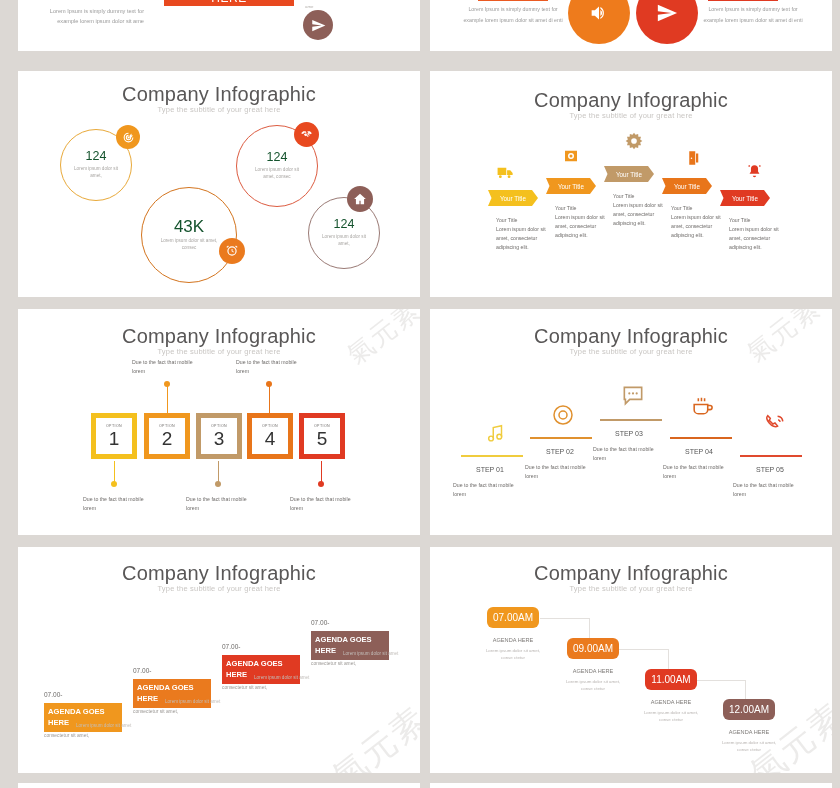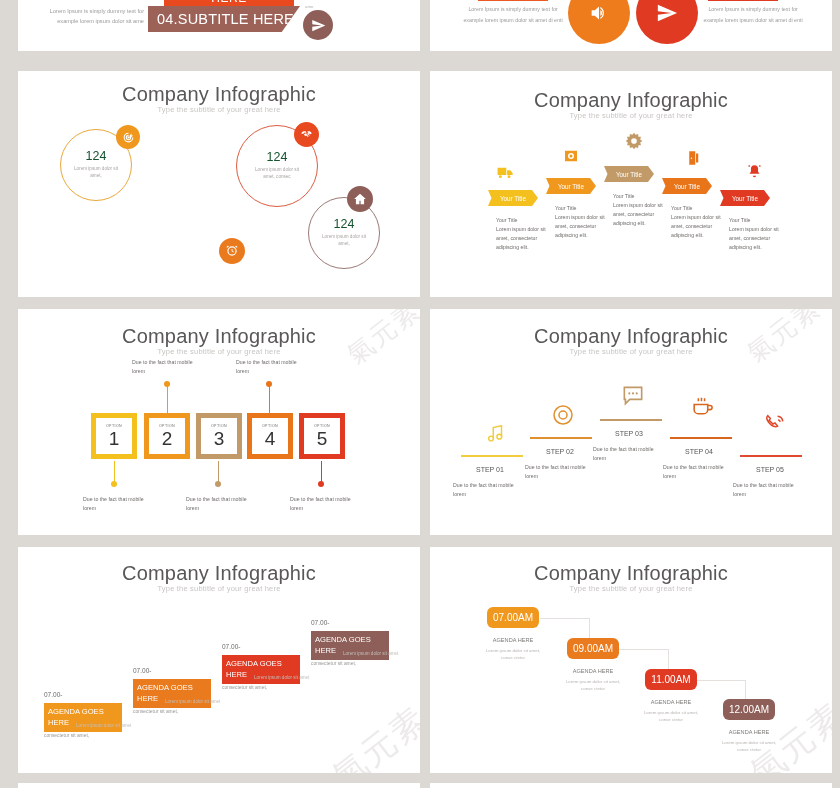--- a/index.html
+++ b/index.html
@@ -158,21 +158,21 @@
   .st-bar { position: absolute; height: 2px; width: 62px; }
   .st-name { position: absolute; font-size: 7px; color: #555; }
   .st-note { position: absolute; font-size: 5.2px; color: #6f6c6a; line-height: 1.7; width: 66px; }
   .st-icon { position: absolute; }
 
   
   .ag-time { position: absolute; font-size: 6.5px; color: #6d6a68; }
   .ag-block {
     position: absolute;
     color: #fff; font-size: 7.6px; line-height: 1.45;
-    padding: 3px 4px 4px 4px; width: 78px;
+    padding: 3px 4px 4px 4px; width: 78px; font-weight: bold;
   }
   .ag-sub { position: absolute; font-size: 4.6px; color: #c2beba; }
   .ag-foot { position: absolute; font-size: 4.9px; color: #9a9794; }
 
   
   .tp-pill {
     position: absolute;
     border-radius: 6px;
     color: #fff; font-size: 10px;
     display: flex; align-items: center; justify-content: center;
@@ -185,21 +185,20 @@
 </style>
 </head>
 <body>
 
 <div id="board">
 
   <div class="slide" style="left:18px; top:-54px; width:402px; height:105px;">
     <div class="slide-inner">
       <div class="p1-body" style="left:18px; top:60px;">Lorem Ipsum is simply dummy text for example lorem ipsum dolor sit ame</div>
       <div class="p1-ribbon-top" style="left:146px; top:44px; width:130px;">HERE</div>
-      <div class="p1-ribbon-main" style="left:130px; top:60px; width:152px;">04.SUBTITLE HERE</div>
       <div class="p1-circ" style="left:285px; top:64px;">
         <svg viewBox="0 0 24 24">
             <path d="M2 21l21-9L2 3v7l15 2-15 2z"></path>
           </svg>
       </div>
       <div class="p1-tiny" style="left:287px; top:58px;">ame</div>
     </div>
   </div>
 
   <div class="slide" style="left:430px; top:-54px; width:402px; height:105px;">
@@ -229,20 +228,24 @@
       <div class="ci-ring" style="left:42px; top:58px; width:72px; height:72px; border-color:#E8A93A;">
         <div class="ci-num">124</div>
         <div class="ci-cap" style="width:54px;">Lorem ipsum dolor sit amet,</div>
       </div>
       <div class="ci-badge" style="left:98px; top:54px; width:24px; height:24px; background:#F0971E;">
         <svg viewBox="0 0 24 24" width="13" height="13">
             <path d="M12 3a9 9 0 1 0 9 9h-2a7 7 0 1 1-7-7V3zm0 4a5 5 0 1 0 5 5h-2a3 3 0 1 1-3-3V7zm0 3.3a1.7 1.7 0 1 0 1.7 1.7h3.1l3.6-3.6h-2.8V4.6L14 8.2v3.1A1.7 1.7 0 0 0 12 10.3z"></path>
           </svg>
       </div>
 
+      <div class="ci-ring" style="left:123px; top:116px; width:96px; height:96px; border-color:#D3741E;">
+        <div class="ci-num big">43K</div>
+        <div class="ci-cap" style="width:58px;">Lorem ipsum dolor sit amet, consec</div>
+      </div>
       <div class="ci-badge" style="left:201px; top:167px; width:26px; height:26px; background:#EA7A1E;">
         <svg viewBox="0 0 24 24" width="14" height="14">
             <path d="M12 4a8 8 0 1 0 8 8 8 8 0 0 0-8-8zm0 2a6 6 0 1 1-6 6 6 6 0 0 1 6-6zm.9 2.4h-1.6v4.2l3.2 1.9.8-1.3-2.4-1.4zM5.3 2.6 2.4 5l1.3 1.5 2.9-2.4zm13.4 0-1.3 1.5 2.9 2.4L21.6 5z"></path>
           </svg>
       </div>
 
       <div class="ci-ring" style="left:218px; top:54px; width:82px; height:82px; border-color:#DC5C41;">
         <div class="ci-num">124</div>
         <div class="ci-cap" style="width:56px;">Lorem ipsum dolor sit amet, consec</div>
       </div>

